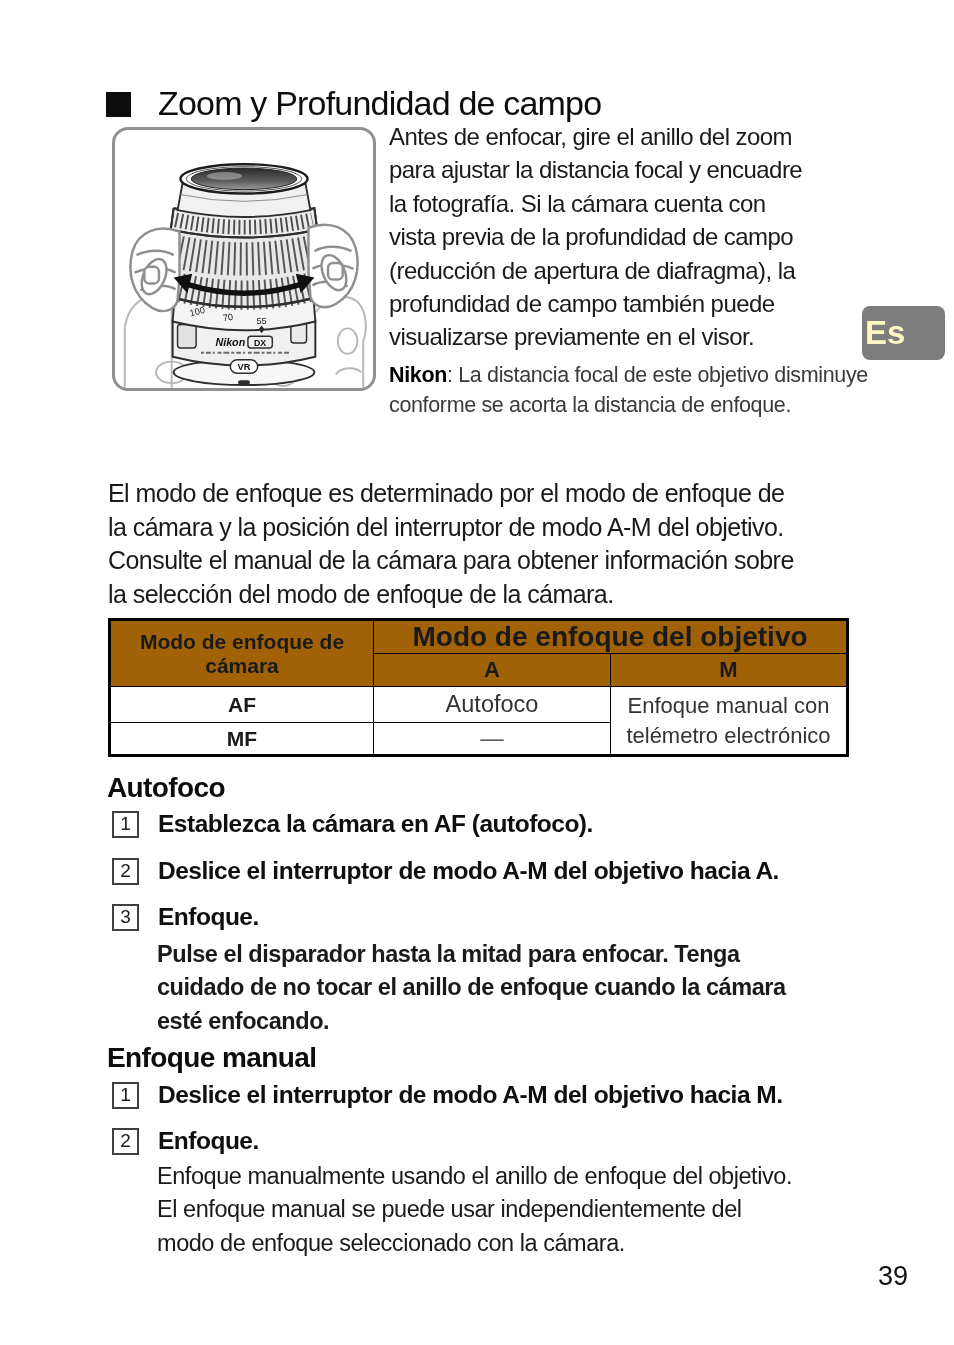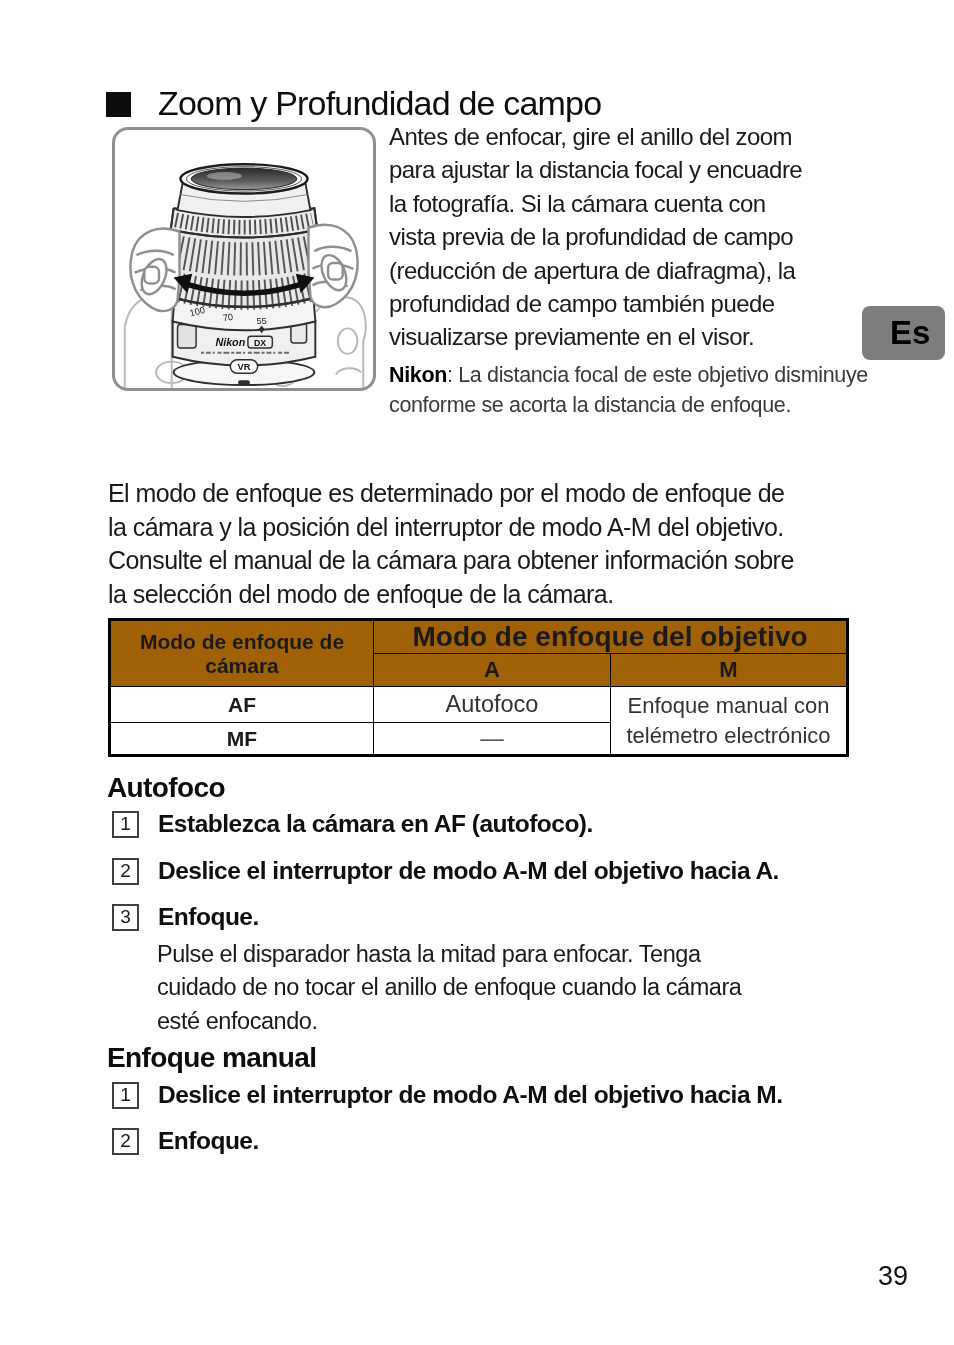--- a/index.html
+++ b/index.html
@@ -21,22 +21,22 @@
   .figure svg { display:block; width:100%; height:100%; }
 
   
   .bodytext { position:absolute; font-size:24px; line-height:33.4px; letter-spacing:-0.55px; }
   .nota { position:absolute; left:389px; top:360px; width:480px; font-size:21.5px;
           line-height:30px; letter-spacing:-0.35px; color:#3a3a3a; }
   .nota b { color:#000; }
 
   
   .es-tab { position:absolute; left:862px; top:306px; width:83px; height:54px;
-            background:#7d7d7d; border-radius:8px; color:#000000; font-weight:bold;
-            font-size:33px; line-height:53px; padding-left:28px; box-sizing:border-box; }
+            background:#7d7d7d; border-radius:8px; color:#fef9c3; font-weight:bold;
+            font-size:33px; line-height:53px; padding-left:3px; box-sizing:border-box; }
 
   
   .fm-table { position:absolute; left:108px; top:618px; width:738px;
               border-collapse:collapse; table-layout:fixed; }
   .fm-table td { border:1.5px solid #000; text-align:center; vertical-align:middle;
                  padding:0 2px; box-sizing:border-box; }
   .fm-table { border:3.5px solid #000; }
   .fm-table .hdr { background:#a16207; font-weight:bold; }
   .cell-camera { font-size:21px; }
   .cell-lenshdr { font-size:28px; height:31px; }
@@ -214,30 +214,33 @@
     <span class="steptext">Establezca la cámara en AF (autofoco).</span>
   </div>
   <div class="step" style="left:112px; top:857px;">
     <span class="stepbox">2</span>
     <span class="steptext">Deslice el interruptor de modo A-M del objetivo hacia A.</span>
   </div>
   <div class="step" style="left:112px; top:903px;">
     <span class="stepbox">3</span>
     <span class="steptext">Enfoque.</span>
   </div>
-  <div class="stepdetail lines" style="left:157px; top:938px; width:720px;">Pulse el disparador hasta la mitad para enfocar. Tenga
+  <div class="stepdetail lines" style="left:157px; top:938px; width:720px;font-weight:bold;">Pulse el disparador hasta la mitad para enfocar. Tenga
 cuidado de no tocar el anillo de enfoque cuando la cámara
 esté enfocando.</div>
 
   <div class="h3" style="left:107px; top:1042px;">Enfoque manual</div>
 
   <div class="step" style="left:112px; top:1081px;">
     <span class="stepbox">1</span>
     <span class="steptext">Deslice el interruptor de modo A-M del objetivo hacia M.</span>
   </div>
   <div class="step" style="left:112px; top:1127px;">
     <span class="stepbox">2</span>
     <span class="steptext">Enfoque.</span>
   </div>
+  <div class="stepdetail lines" style="left:157px; top:1160px; width:720px;">Enfoque manualmente usando el anillo de enfoque del objetivo.
+El enfoque manual se puede usar independientemente del
+modo de enfoque seleccionado con la cámara.</div>
 
   <div class="pagenum">39</div>
 
 </div>
 
 </body></html>

